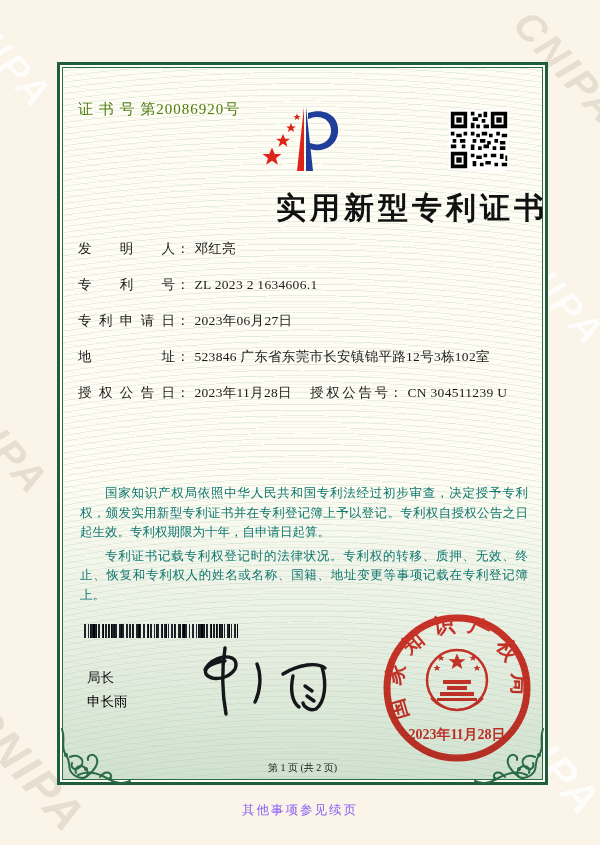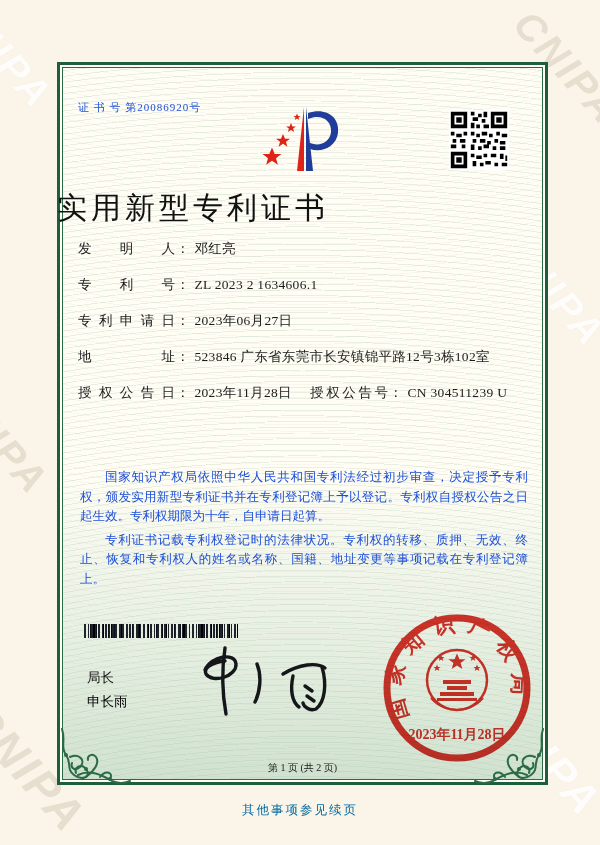--- a/index.html
+++ b/index.html
@@ -36,60 +36,60 @@
     position:absolute;inset:3px;pointer-events:none;
     background:
       linear-gradient(to bottom, rgba(190,215,195,0) 58%, rgba(173,204,180,0.30) 82%, rgba(163,198,172,0.5) 100%),
       repeating-radial-gradient(140% 90% at 50% 235%, rgba(70,140,100,0.12) 0 1px, rgba(0,0,0,0) 1px 6px),
       repeating-radial-gradient(140% 90% at 50% -135%, rgba(70,140,100,0.05) 0 1px, rgba(0,0,0,0) 1px 7px);
   }
   .corner-flourish{position:absolute;width:76px;height:76px;pointer-events:none;}
   .corner-bl{left:-4px;bottom:-5px;}
   .corner-br{right:-4px;bottom:-5px;transform:scaleX(-1);}
   
-  .cert-no{position:absolute;left:78px;top:100px;font-size:11px;letter-spacing:1px;color:#1d4ed8;}
+  .cert-no{position:absolute;left:78px;top:100px;font-size:15px;letter-spacing:1px;color:#4d7c0f;}
   .logo{position:absolute;left:252px;top:101px;width:92px;height:74px;}
   .qr{position:absolute;left:449px;top:110px;width:60px;height:60px;}
   .title{
-    position:absolute;left:57px;top:188px;width:491px;text-align:left;
-    font-size:30px;font-weight:normal;letter-spacing:4px;color:#111;
+    position:absolute;left:57px;top:188px;width:491px;text-align:right;
+    font-size:30px;font-weight:bold;letter-spacing:4px;color:#111;
   }
   
   .fields{position:absolute;left:78px;top:240px;width:450px;}
   .frow{position:relative;height:36px;font-size:13.5px;color:#1c1c1c;}
   .frow .lbl{
     display:inline-block;width:97px;vertical-align:top;
     text-align:justify;text-align-last:justify;
   }
   .frow .colon{display:inline-block;margin:0 5px 0 1px;}
   .frow .val{letter-spacing:0.3px;}
   .grant-no{position:absolute;left:232px;top:0;}
   .grant-no .lbl{width:78px;}
   
   .legal{
-    position:absolute;left:80px;top:468px;width:448px;
-    font-size:12.5px;line-height:19.5px;color:#1d4ed8;text-align:justify;
+    position:absolute;left:80px;top:484px;width:448px;
+    font-size:12.5px;line-height:19.5px;color:#0f766e;text-align:justify;
   }
   .legal p{margin:0 0 4px 0;text-indent:2em;}
   
   .barcode{
     position:absolute;left:84px;top:624px;width:154px;height:14px;
     background:
       repeating-linear-gradient(90deg,#20242c 0 1.5px,rgba(0,0,0,0) 1.5px 3.5px),
       repeating-linear-gradient(90deg,#0c1118 0 1px,rgba(0,0,0,0) 1px 6px),
       repeating-linear-gradient(90deg,#000 0 2px,rgba(0,0,0,0) 2px 9px);
   }
   .director-label{position:absolute;left:87px;top:669px;font-size:13.5px;
     font-family:Liberation Serif, serif;color:#111;}
   .director-name{position:absolute;left:87px;top:693px;font-size:13.5px;
     font-family:"Liberation Sans","DejaVu Sans",sans-serif;color:#000000;}
   .signature{position:absolute;left:165px;top:642px;width:180px;height:78px;}
   .seal{position:absolute;left:379px;top:610px;width:156px;height:156px;opacity:0.93;mix-blend-mode:multiply;}
   .page-info{position:absolute;left:57px;top:761px;width:491px;text-align:center;font-size:10px;color:#222;}
-  .note{position:absolute;left:0;top:802px;width:600px;text-align:center;font-size:12.5px;letter-spacing:2px;color:#0369a1;}
+  .note{position:absolute;left:0;top:802px;width:600px;text-align:center;font-size:12.5px;letter-spacing:2px;color:#8b5cf6;}
 </style>
 </head>
 <body>
 
 <div class="wm wm-light wm1">CNIPA</div>
 <div class="wm wm-tan wm2">CNIPA</div>
 <div class="wm wm-tan wm3">CNIPA</div>
 <div class="wm wm-light wm4">CNIPA</div>
 <div class="wm wm-tan wm5">CNIPA</div>
 <div class="wm wm-tan wm6">CNIPA</div>

